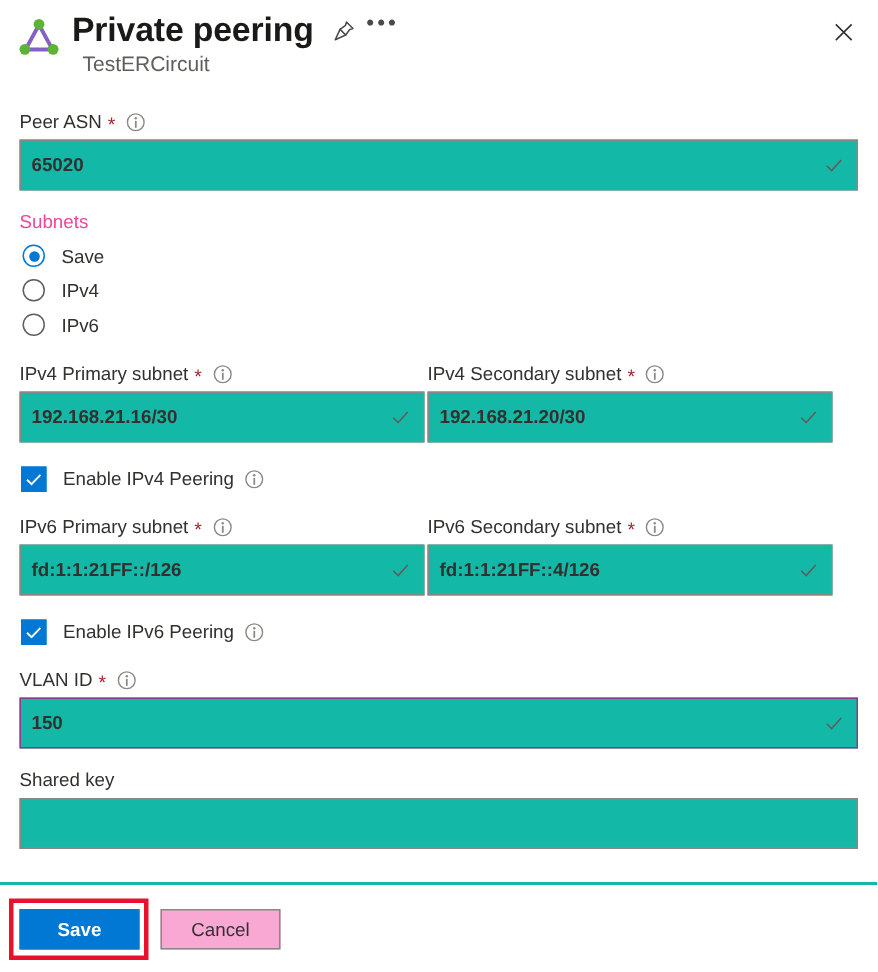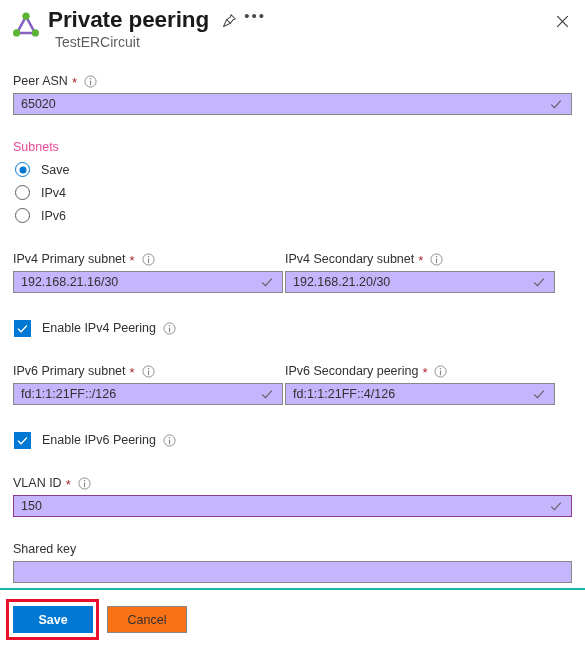--- a/index.html
+++ b/index.html
@@ -125,46 +125,47 @@
     width: 13px;
     height: 13px;
     flex: 0 0 13px;
     position: relative;
     top: 0px;
     cursor: pointer;
   }
 
   .txt-input {
     position: relative;
-    height: 22px;
+    height: 34px;
     border: 1px solid #8a8886;
-    background: #c4b5fd;
+    background: #14b8a6;
     display: flex;
     align-items: center;
     padding: 0 6px 0 7px;
+    font-weight: bold;
   }
   .txt-input.focused {
     border: 1px solid #8e3a8e;
   }
   .txt-value {
     font-size: 12.5px;
     color: #323130;
     line-height: 24px;
     flex: 1 1 auto;
     white-space: nowrap;
     overflow: hidden;
   }
   .check-mark {
     width: 14px;
     height: 14px;
     flex: 0 0 14px;
     margin-right: 2px;
   }
 
-  .group-block { margin-bottom: 24px; }
+  .group-block { margin-bottom: 13px; }
 
   
   .radio-group-label {
     font-size: 12.5px;
     color: #ec4899;
     line-height: 16px;
     margin-bottom: 3px;
   }
   .radio-row {
     display: flex;
@@ -256,21 +257,21 @@
     cursor: pointer;
     border: 1px solid transparent;
   }
   .btn-primary {
     background: #0078d4;
     color: #ffffff;
     font-weight: 600;
     border-color: #0078d4;
   }
   .btn-secondary {
-    background: #f97316;
+    background: #f9a8d4;
     color: #323130;
     border: 1px solid #8a8886;
     margin-left: 14px;
   }
   .highlight-box {
     position: absolute;
     left: 6px;
     top: 9px;
     width: 93px;
     height: 41px;
@@ -440,21 +441,21 @@
           <span class="txt-value">fd:1:1:21FF::/126</span>
           <span class="check-mark">
             <svg viewBox="0 0 16 16" width="14" height="14">
               <path d="M2.5 8.6 L6.2 12.2 L13.5 4.2" fill="none" stroke="#605e5c" stroke-width="1.2"></path>
             </svg>
           </span>
         </div>
       </div>
       <div class="col">
         <div class="field-label">
-          <span>IPv6 Secondary peering</span>
+          <span>IPv6 Secondary subnet</span>
           <span class="req-star">*</span>
           <span class="info-icon">
             <svg viewBox="0 0 14 14" width="13" height="13">
               <circle cx="7" cy="7" r="6" fill="none" stroke="#8a8886" stroke-width="1"></circle>
               <circle cx="7" cy="4.1" r="0.85" fill="#8a8886"></circle>
               <rect x="6.4" y="6" width="1.25" height="5" fill="#8a8886"></rect>
             </svg>
           </span>
         </div>
         <div class="txt-input">

